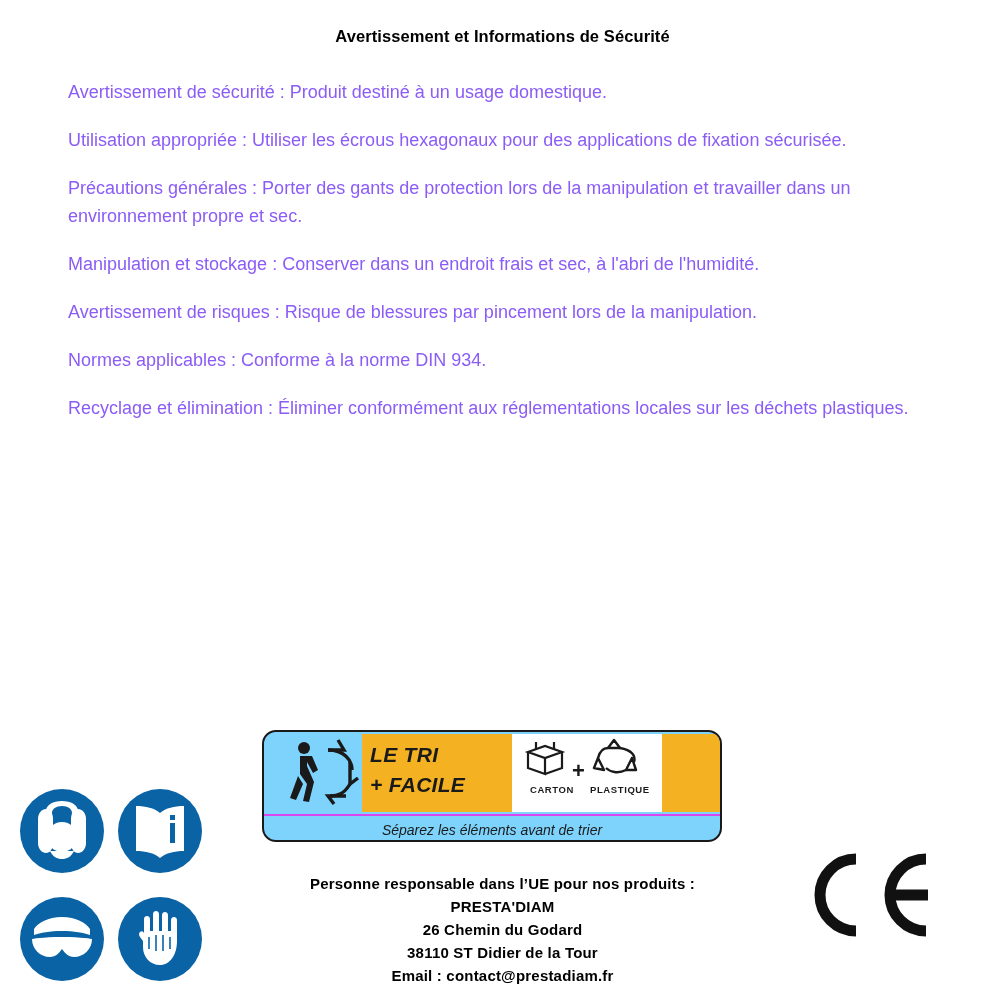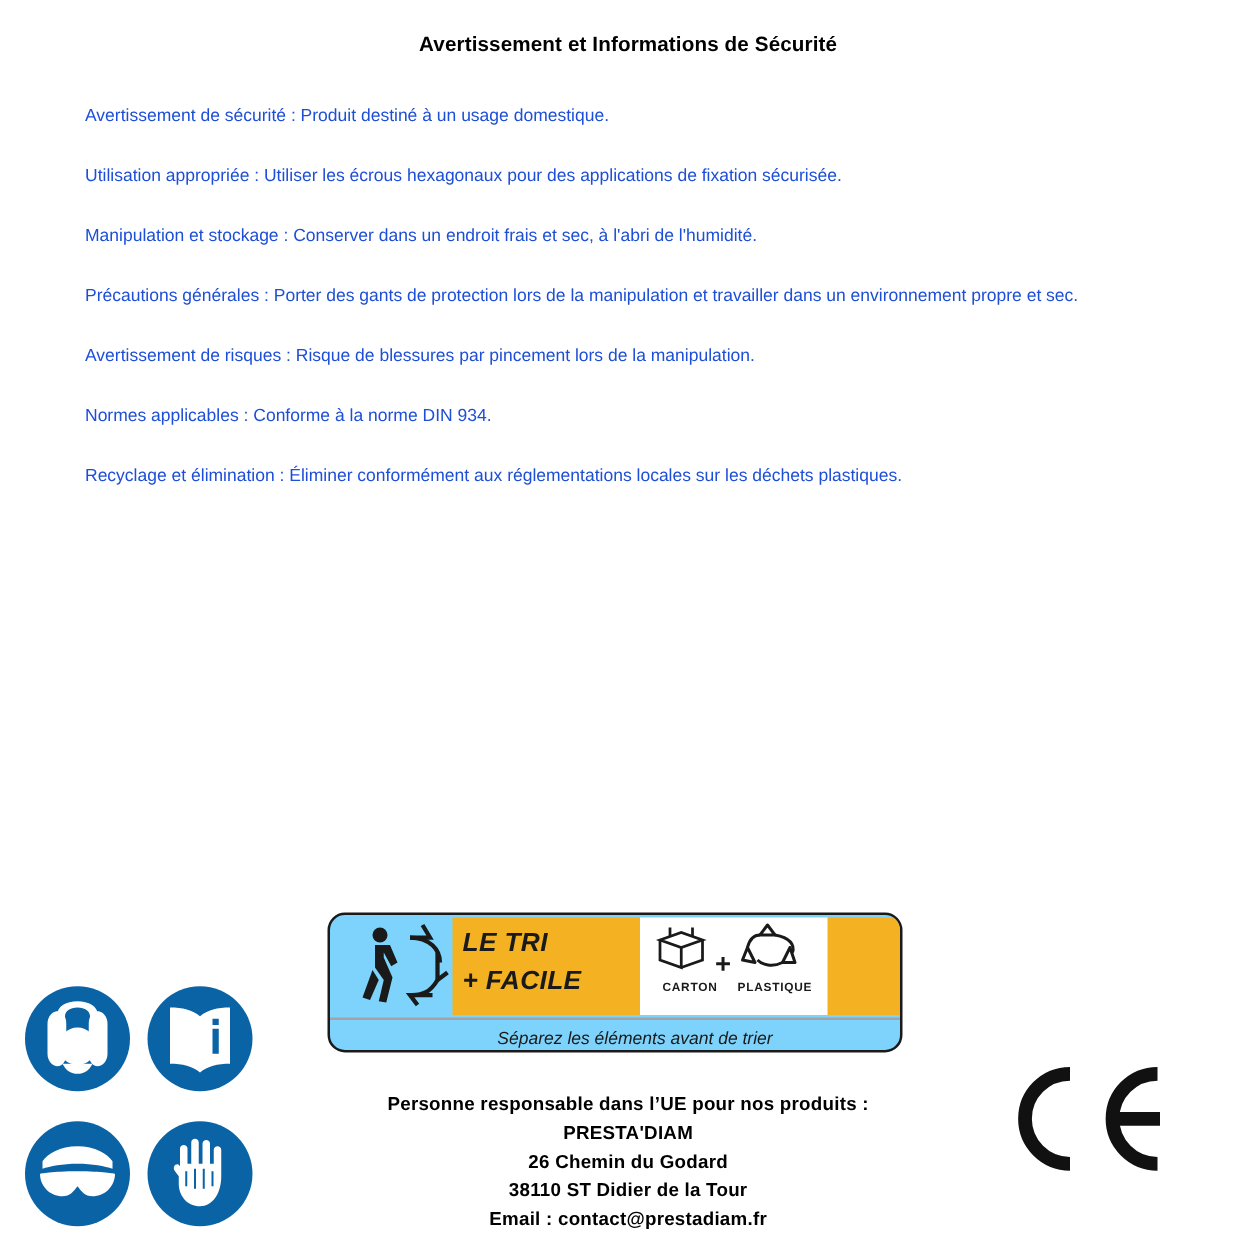--- a/index.html
+++ b/index.html
@@ -34,24 +34,24 @@
   }
 
   .body-block {
     position: absolute;
     top: 78px;
     left: 68px;
     width: 858px;
   }
 
   .para {
-    font-size: 14px;
+    font-size: 18px;
     line-height: 28px;
     margin: 0 0 20px 0;
-    color: #1d4ed8;
+    color: #8b5cf6;
   }
 
   
   .tri-label {
     position: absolute;
     left: 262px;
     top: 716px;
     width: 462px;
     height: 128px;
   }
@@ -162,23 +162,22 @@
     line-height: 11.5px;
     letter-spacing: 0.3px;
     margin-top: 1px;
   }
   .tri-bottom {
     position: absolute;
     left: 0;
     top: 82px;
     width: 456px;
     height: 28px;
-    border-top: 2px solid #a3a3a3;
+    border-top: 2px solid #d946ef;
     text-align: center;
-    padding-left: 16px;
   }
   .tri-bottom-text {
     font-size: 14px;
     font-style: italic;
     color: #1a1a1a;
     line-height: 28px;
   }
 
   
   .contact {
@@ -217,22 +216,22 @@
 </head>
 <body>
 
 <div class="page">
 
   <div class="doc-title">Avertissement et Informations de Sécurité</div>
 
   <div class="body-block">
     <p class="para">Avertissement de sécurité : Produit destiné à un usage domestique.</p>
     <p class="para">Utilisation appropriée : Utiliser les écrous hexagonaux pour des applications de fixation sécurisée.</p>
+    <p class="para">Précautions générales : Porter des gants de protection lors de la manipulation et travailler dans un environnement propre et sec.</p>
     <p class="para">Manipulation et stockage : Conserver dans un endroit frais et sec, à l'abri de l'humidité.</p>
-    <p class="para">Précautions générales : Porter des gants de protection lors de la manipulation et travailler dans un environnement propre et sec.</p>
     <p class="para">Avertissement de risques : Risque de blessures par pincement lors de la manipulation.</p>
     <p class="para">Normes applicables : Conforme à la norme DIN 934.</p>
     <p class="para">Recyclage et élimination : Éliminer conformément aux réglementations locales sur les déchets plastiques.</p>
   </div>
 
   <div class="tri-label">
     <div class="tri-fr">FR</div>
     <div class="tri-box">
 
       <div class="tri-upper">

